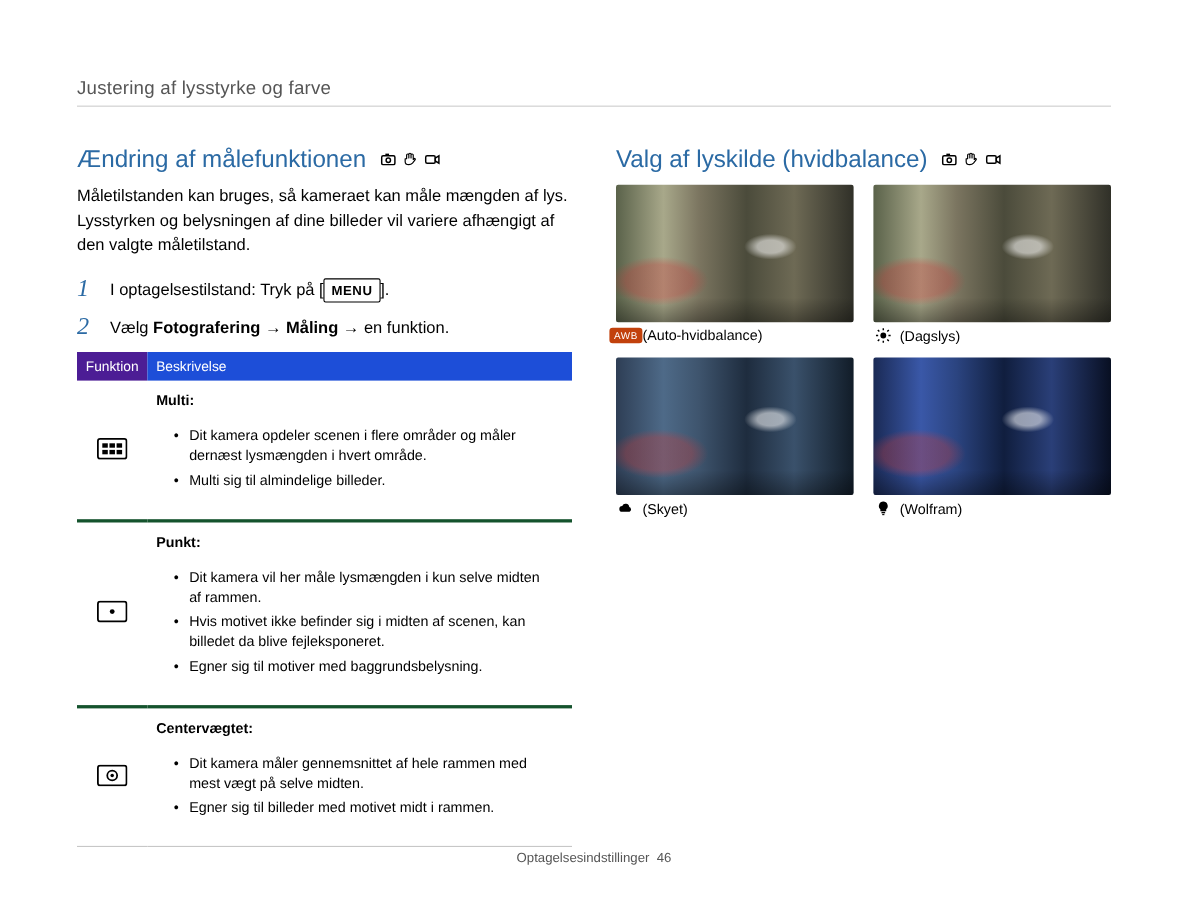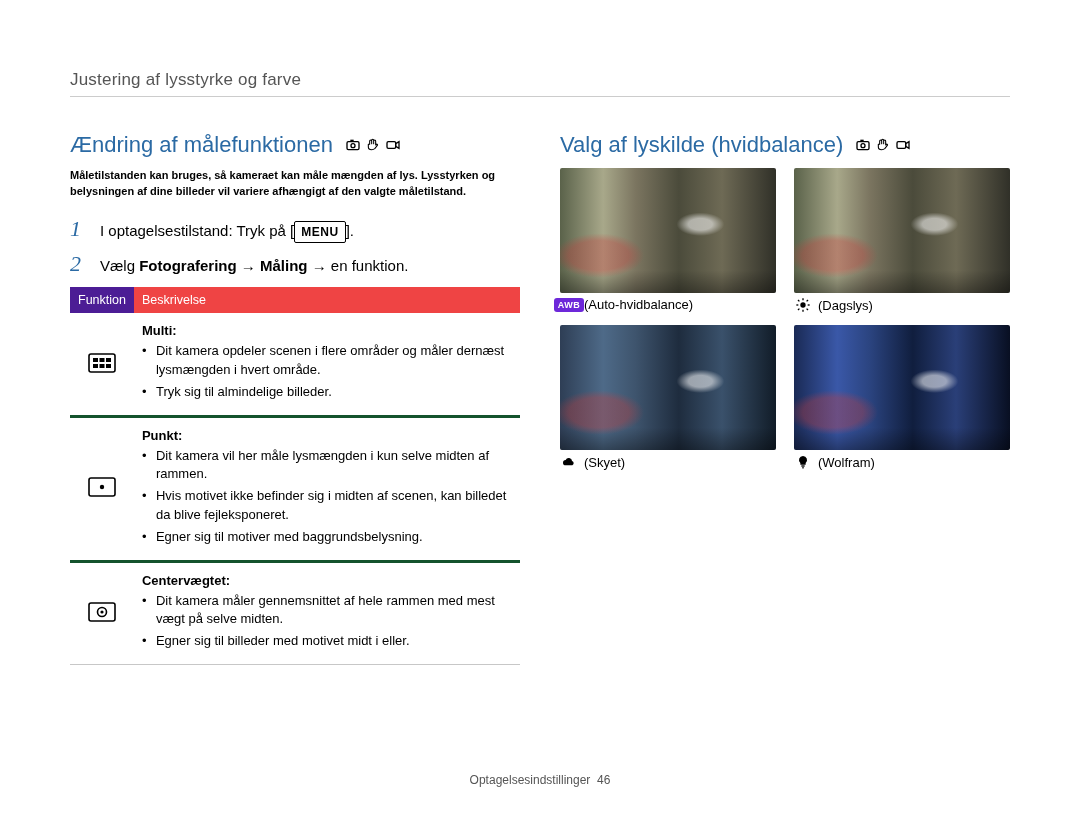--- a/index.html
+++ b/index.html
@@ -31,37 +31,37 @@
     color: #2b6aa4;
     font-weight: 400;
     font-size: 22px;
     margin-bottom: 10px;
     display: flex;
     align-items: center;
     gap: 6px;
   }
   .mode-icons { display:inline-flex; gap:4px; margin-left:6px; }
   .mode-icons svg { width:16px; height:16px; }
-  .para { font-size: 11px; line-height: 1.45; margin-bottom: 18px; font-weight: bold; }
+  .para { font-size: 15px; line-height: 1.45; margin-bottom: 18px; }
   .step { display:flex; align-items:flex-start; gap:10px; margin-bottom:10px; font-size:15px;}
   .step .num { font-family: Georgia, serif; font-style: italic; font-size:22px; color:#2b6aa4; width:20px; line-height:1;}
   .step .txt { flex:1; line-height:1.5; padding-top:2px;}
   .menu-box { display:inline-block; border:1.5px solid #000; padding:1px 6px; font-weight:700; font-size:12px; letter-spacing:.5px; border-radius:2px;}
   .bold { font-weight:700; }
   table.desc-table { width:100%; border-collapse: collapse; margin-top:8px; font-size:13px;}
   table.desc-table thead th {
-    background:#ef4444; color:#fff; font-weight:400; text-align:left;
+    background:#1d4ed8; color:#fff; font-weight:400; text-align:left;
     padding:6px 8px; font-size:12.5px;
   }
   table.desc-table thead th:first-child { background:#4c1d95; width:56px; text-align:center;}
   table.desc-table tbody td { border-bottom:3px solid #14532d; padding:10px 8px; vertical-align:top;}
   table.desc-table tbody td.icon-cell { text-align:center; vertical-align:middle; width:56px; }
   table.desc-table tbody tr:last-child td { border-bottom:1px solid #c7c7c7;}
   .fn-name { font-weight:700; margin-bottom:4px; display:block;}
-  ul.bullets { list-style:none; padding:0; margin:0;}
+  ul.bullets { list-style:none; padding:0; margin:16px;}
   ul.bullets li { position:relative; padding-left:14px; margin-bottom:4px; line-height:1.4;}
   ul.bullets li::before { content:"•"; position:absolute; left:0; }
   .wb-grid { display:grid; grid-template-columns: 1fr 1fr; gap:12px 18px;}
   .wb-cell {}
   .wb-cell .photo {
     width:100%; height:125px; border-radius:2px;
     background: linear-gradient(90deg, #5a624a 0%, #a8a88a 20%, #7b7560 35%, #4b4b3b 55%, #6e6a55 75%, #303028 100%);
     position:relative; overflow:hidden;
   }
   .wb-cell.cloudy .photo {
@@ -72,21 +72,21 @@
   }
   .wb-cell .photo::after{
     content:""; position:absolute; inset:0;
     background:
       radial-gradient(ellipse at 18% 70%, rgba(200,60,60,.35) 0 12%, transparent 18%),
       radial-gradient(ellipse at 65% 45%, rgba(255,255,255,.55) 0 6%, transparent 12%),
       linear-gradient(180deg, transparent 82%, rgba(0,0,0,.35) 100%);
   }
   .wb-label { display:flex; align-items:center; gap:6px; font-size:13px; margin-top:4px;}
   .wb-label .glyph { width:18px; display:inline-flex; justify-content:center;}
-  .awb-badge { background:#6d28d9; color:#fff; font-size:9px; font-weight:700; padding:2px 4px; border-radius:3px; letter-spacing:.5px;}
+  .awb-badge { background:#c2410c; color:#fff; font-size:9px; font-weight:400; padding:2px 4px; border-radius:3px; letter-spacing:.5px;}
   .footer { position:absolute; bottom:28px; left:0; right:0; text-align:center; font-size:12px; color:#555;}
 </style>
 </head>
 <body>
 
 <div class="breadcrumb">Justering af lysstyrke og farve</div>
 
 <div class="columns">
 
   <div class="col">
@@ -139,21 +139,21 @@
                 <rect x="18" y="5" width="5" height="4" fill="#000"></rect>
                 <rect x="5" y="11" width="5" height="4" fill="#000"></rect>
                 <rect x="11.5" y="11" width="5" height="4" fill="#000"></rect>
                 <rect x="18" y="11" width="5" height="4" fill="#000"></rect>
               </svg>
           </td>
           <td>
             <span class="fn-name"><span>Multi</span>:</span>
             <ul class="bullets">
               <li>Dit kamera opdeler scenen i flere områder og måler dernæst lysmængden i hvert område.</li>
-              <li>Tryk sig til almindelige billeder.</li>
+              <li>Multi sig til almindelige billeder.</li>
             </ul>
           </td>
         </tr>
         <tr>
           <td class="icon-cell">
             <svg width="28" height="20" viewBox="0 0 28 20">
                 <rect x="1" y="1" width="26" height="18" rx="2" fill="none" stroke="#000" stroke-width="1.6"></rect>
                 <circle cx="14" cy="10" r="2.2" fill="#000"></circle>
               </svg>
           </td>
@@ -171,21 +171,21 @@
             <svg width="28" height="20" viewBox="0 0 28 20">
                 <rect x="1" y="1" width="26" height="18" rx="2" fill="none" stroke="#000" stroke-width="1.6"></rect>
                 <circle cx="14" cy="10" r="4.5" fill="none" stroke="#000" stroke-width="1.6"></circle>
                 <circle cx="14" cy="10" r="1.6" fill="#000"></circle>
               </svg>
           </td>
           <td>
             <span class="fn-name"><span>Centervægtet</span>:</span>
             <ul class="bullets">
               <li>Dit kamera måler gennemsnittet af hele rammen med mest vægt på selve midten.</li>
-              <li>Egner sig til billeder med motivet midt i eller.</li>
+              <li>Egner sig til billeder med motivet midt i rammen.</li>
             </ul>
           </td>
         </tr>
       </tbody>
     </table>
   </div>
 
   <div class="col">
     <h2 class="section-title">
       <span>Valg af lyskilde (hvidbalance)</span>

